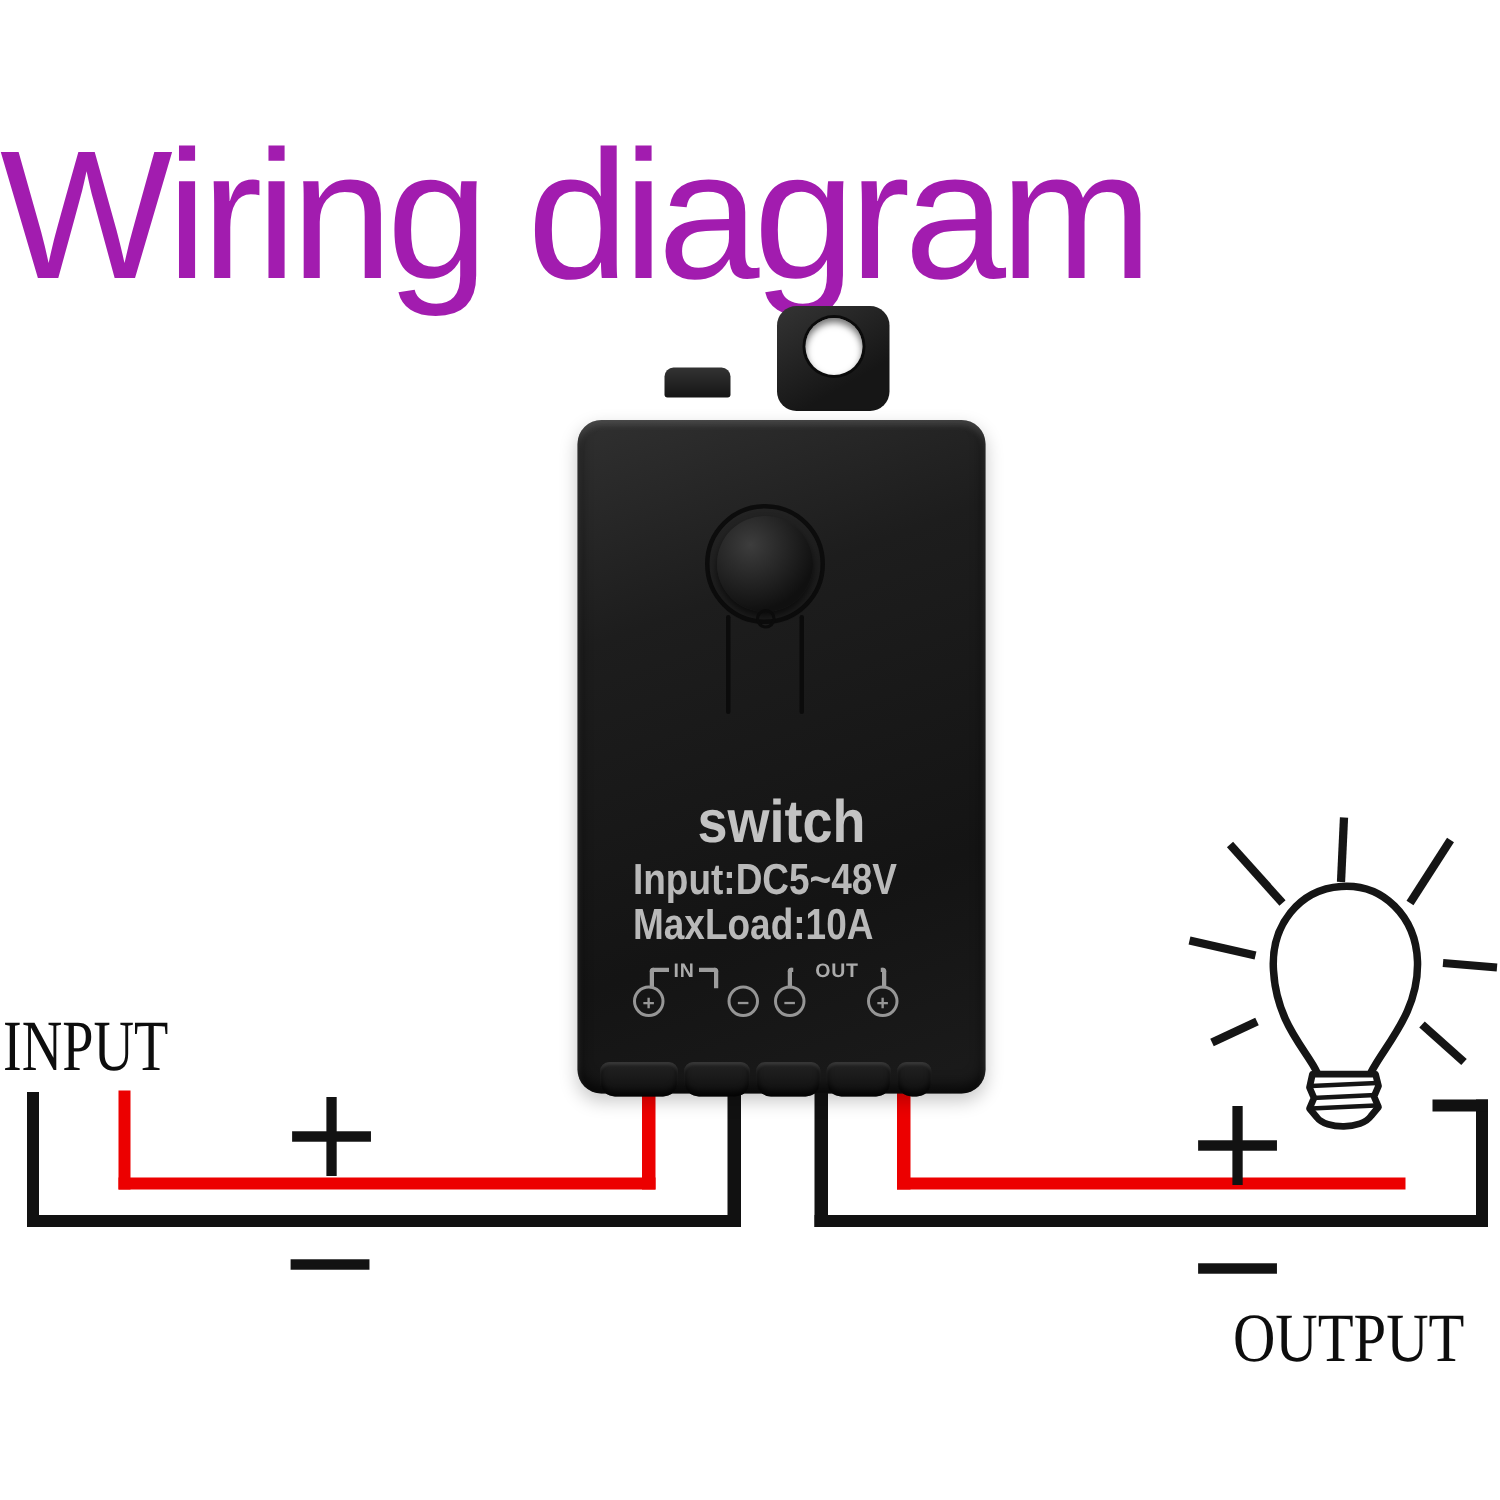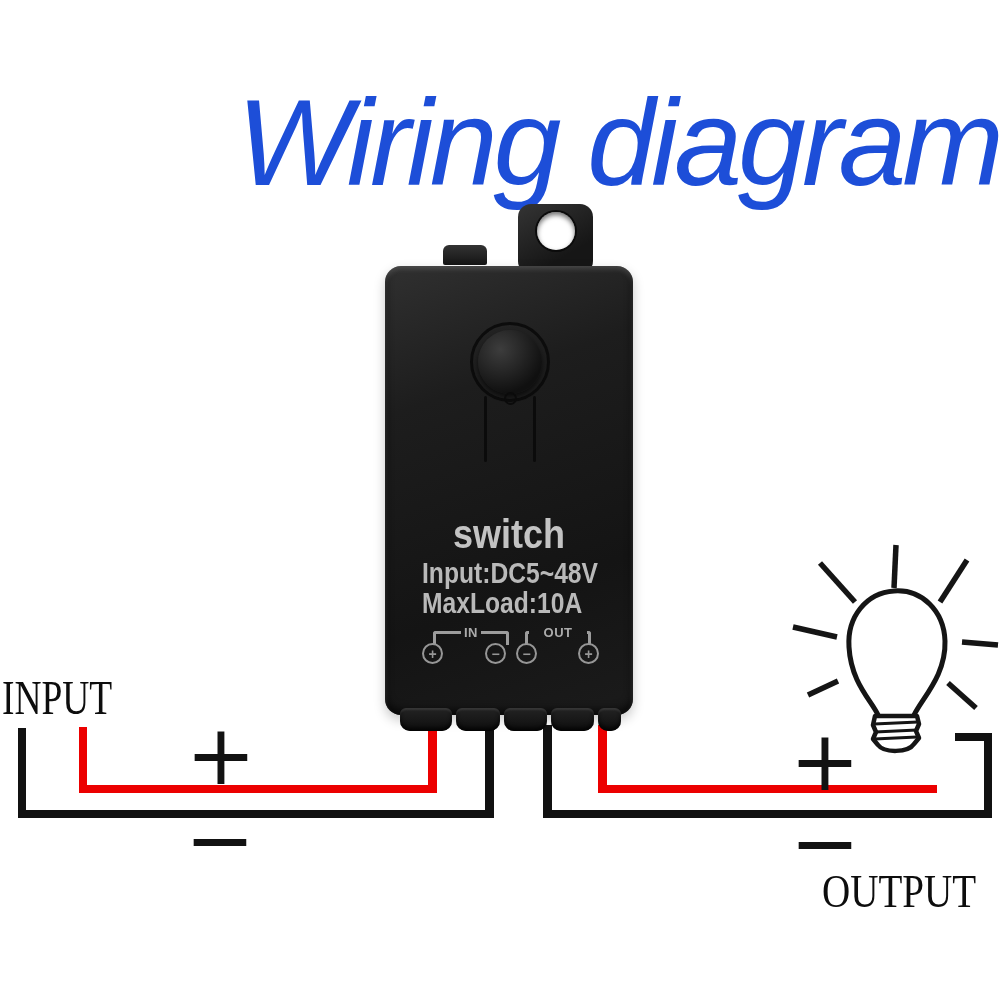--- a/index.html
+++ b/index.html
@@ -1,34 +1,34 @@
 <!DOCTYPE html>
 <html><head>
 <meta charset="utf-8">
 <style>
   html,body{margin:0;padding:0;background:#fff;}
   .canvas{position:relative;width:1000px;height:1000px;background:#ffffff;overflow:hidden;
           font-family:"Liberation Sans",sans-serif;}
   
-  .title{position:absolute;left:0;right:0;top:70px;text-align:right;
-         font-size:122px;line-height:1.2;letter-spacing:-4px;color:#1d4ed8;
-         font-family:"Liberation Sans",sans-serif;font-style:italic;}
+  .title{position:absolute;left:0;right:0;top:70px;text-align:left;
+         font-size:122px;line-height:1.2;letter-spacing:-4px;color:#a21caf;
+         font-family:"Liberation Sans",sans-serif;}
   
   .tab{position:absolute;left:518px;top:204px;width:75px;height:70px;border-radius:13px;
        background:linear-gradient(150deg,#343434,#161616 70%);z-index:1;}
   .tab-hole{position:absolute;left:19px;top:8px;width:38px;height:38px;border-radius:50%;
             background:#fff;box-shadow:inset 0 3px 5px rgba(0,0,0,.55), 0 0 0 2px #0b0b0b;}
   
   .nub{position:absolute;left:443px;top:245px;width:44px;height:20px;border-radius:6px 6px 2px 2px;
        background:linear-gradient(180deg,#333,#151515);z-index:2;}
   
-  .module{position:absolute;left:385px;top:266px;width:248px;height:449px;border-radius:16px;
+  .module{position:absolute;left:385px;top:280px;width:248px;height:449px;border-radius:16px;
           background:linear-gradient(160deg,#303030 0%,#1d1d1d 28%,#141414 70%,#1b1b1b 100%);
           box-shadow:inset 0 3px 5px rgba(255,255,255,.16), inset 0 -5px 9px rgba(0,0,0,.75),
-                     0 5px 12px rgba(0,0,0,.22);z-index:3;}
+                     0 5px 12px rgba(0,0,0,.22);z-index:3;padding-left:24px;}
   .groove-ring{position:absolute;left:85px;top:56px;width:80px;height:80px;border-radius:50%;
                border:3px solid #0c0c0c;box-sizing:border-box;}
   .round-btn{position:absolute;left:93px;top:64px;width:64px;height:64px;border-radius:50%;
              background:radial-gradient(circle at 35% 30%,#3d3d3d,#101010 72%);
              box-shadow:0 3px 5px rgba(0,0,0,.6);}
   .groove-line{position:absolute;width:3px;height:66px;top:130px;background:#0b0b0b;border-radius:2px;}
   .dot{position:absolute;left:119px;top:126px;width:9px;height:9px;border-radius:50%;
        border:2px solid #0b0b0b;}
   .mod-name{position:absolute;left:0;right:0;top:248px;text-align:center;font-weight:bold;
             font-size:40px;line-height:40px;color:#c3c3c3;transform:scaleX(.9);}
@@ -96,21 +96,21 @@
     <div class="groove-ring"></div>
     <div class="round-btn"></div>
     <div class="groove-line" style="left:99px;"></div>
     <div class="groove-line" style="left:148px;"></div>
     <div class="dot"></div>
 
     <div class="mod-name">switch</div>
     <div class="mod-spec spec1">Input:DC5~48V</div>
     <div class="mod-spec spec2">MaxLoad:10A</div>
 
-    <div class="bracket" style="left:48px;width:76px;">
+    <div class="bracket" style="left:48px;width:46px;">
       <span class="bl left"></span>
       <span class="blabel">IN</span>
       <span class="bl right"></span>
     </div>
     <div class="bracket" style="left:140px;width:66px;gap:12px;">
       <span class="bl left"></span>
       <span class="blabel">OUT</span>
       <span class="bl right"></span>
     </div>
 

